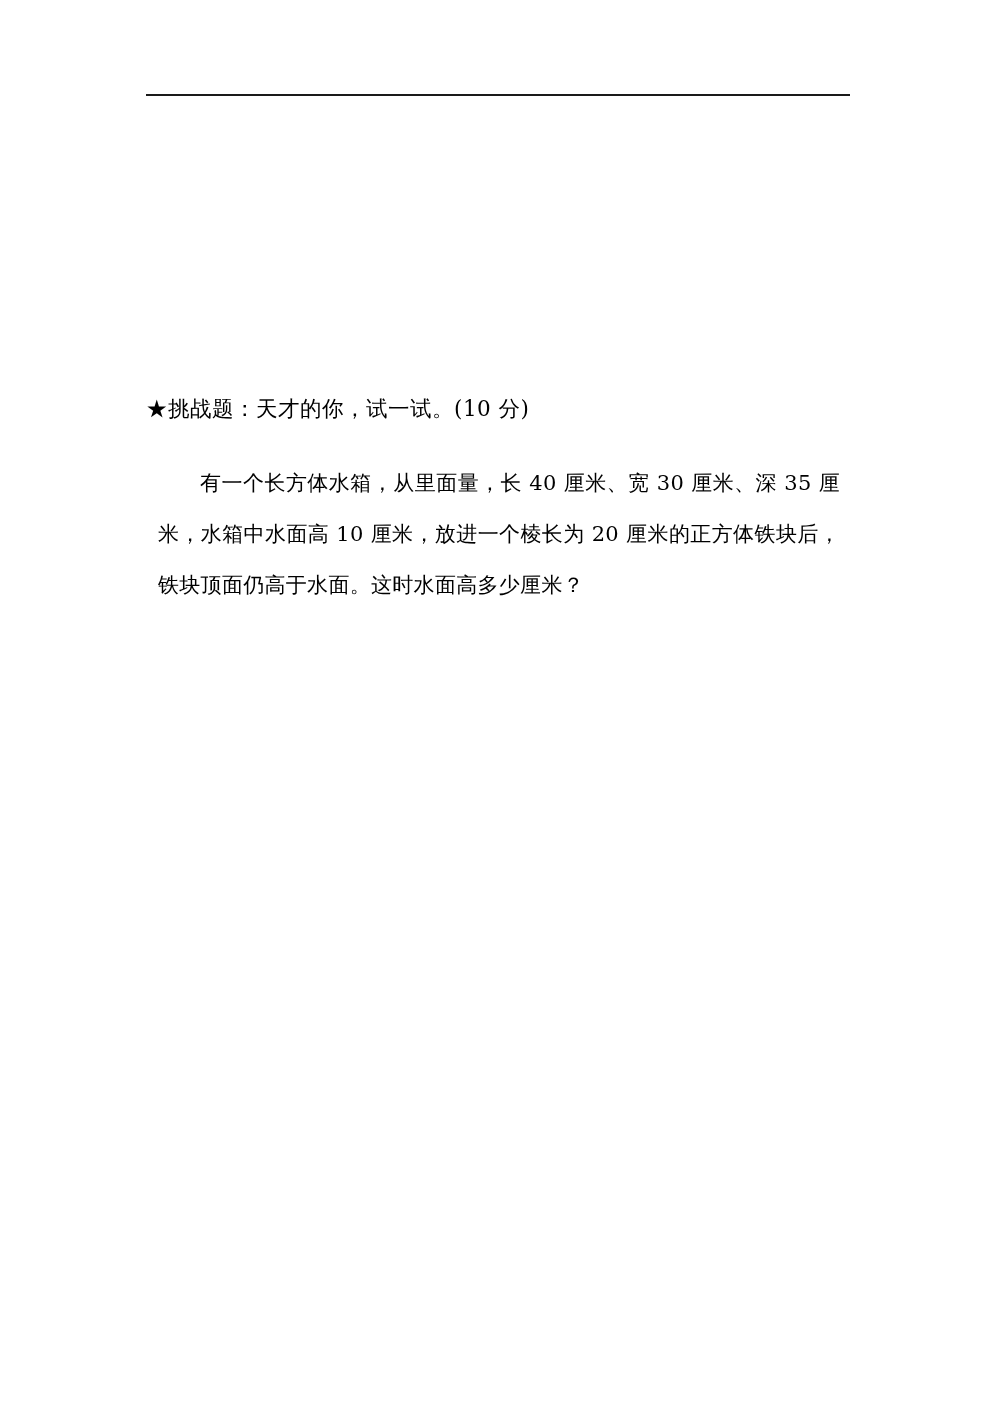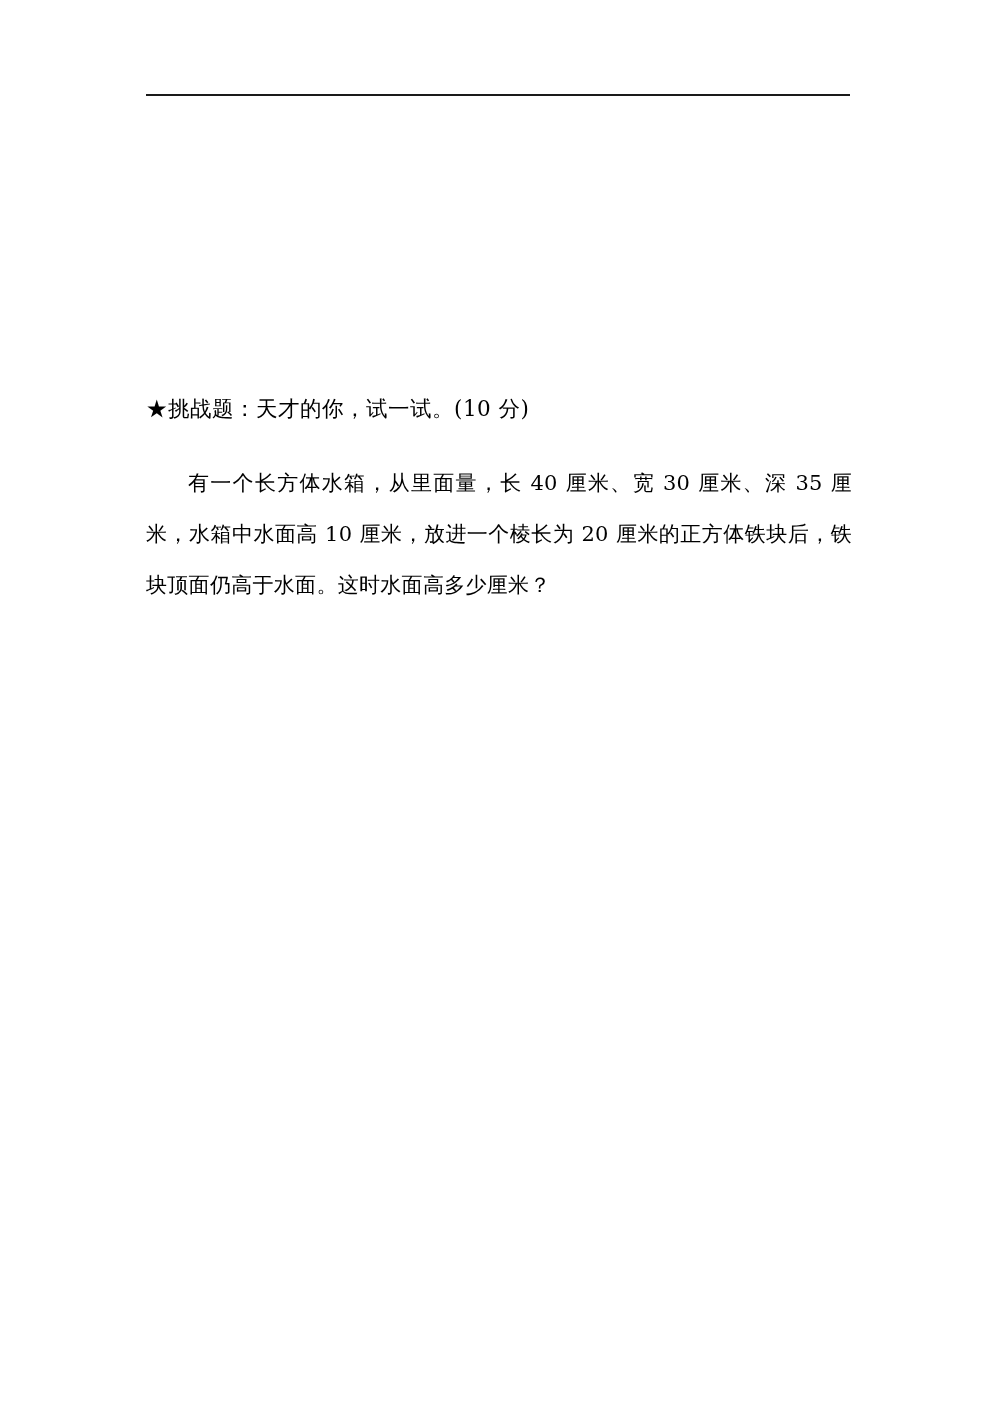--- a/index.html
+++ b/index.html
@@ -51,21 +51,21 @@
     white-space: nowrap;
     margin: 0 0 38px 0;
   }
 
   .problem-body {
     font-size: 21px;
     line-height: 2.45;
     text-align: justify;
     text-justify: inter-ideograph;
     text-indent: 2em;
-    margin: 0;
+    margin: 12px;
     letter-spacing: 0.3px;
     word-break: break-all;
   }
 </style>
 </head>
 <body>
 
 <div class="page">
 
   <div class="top-rule"></div>

